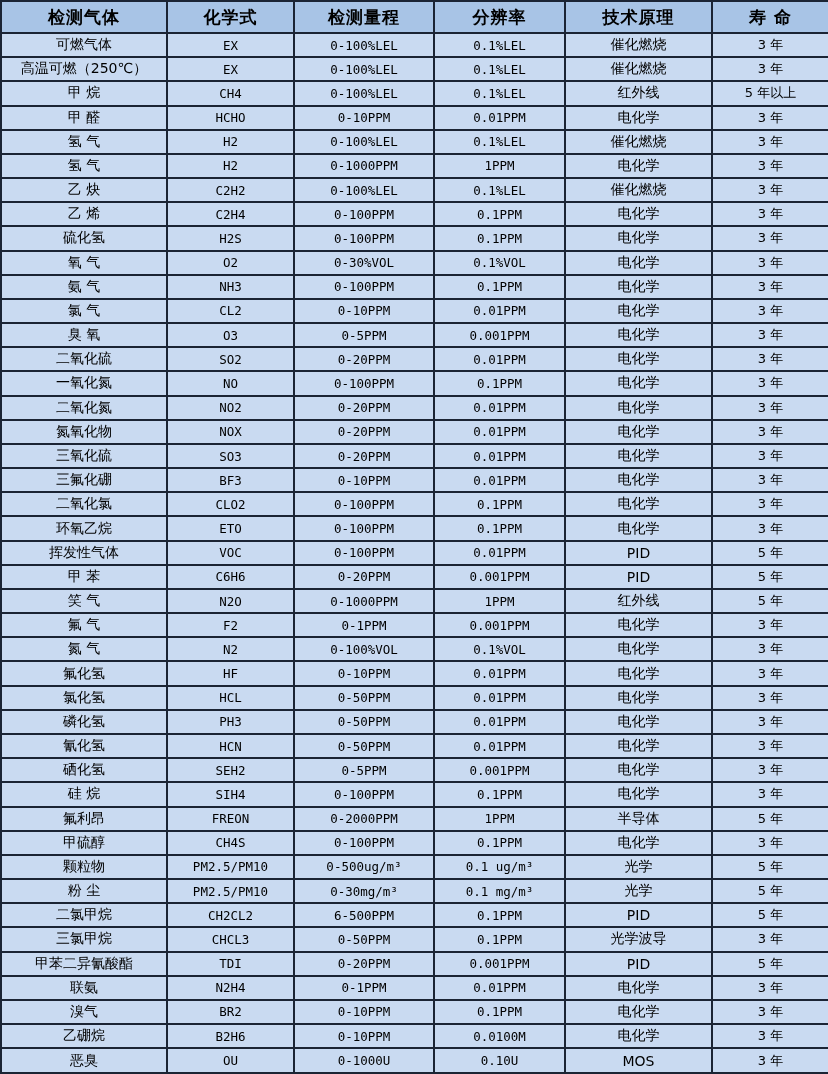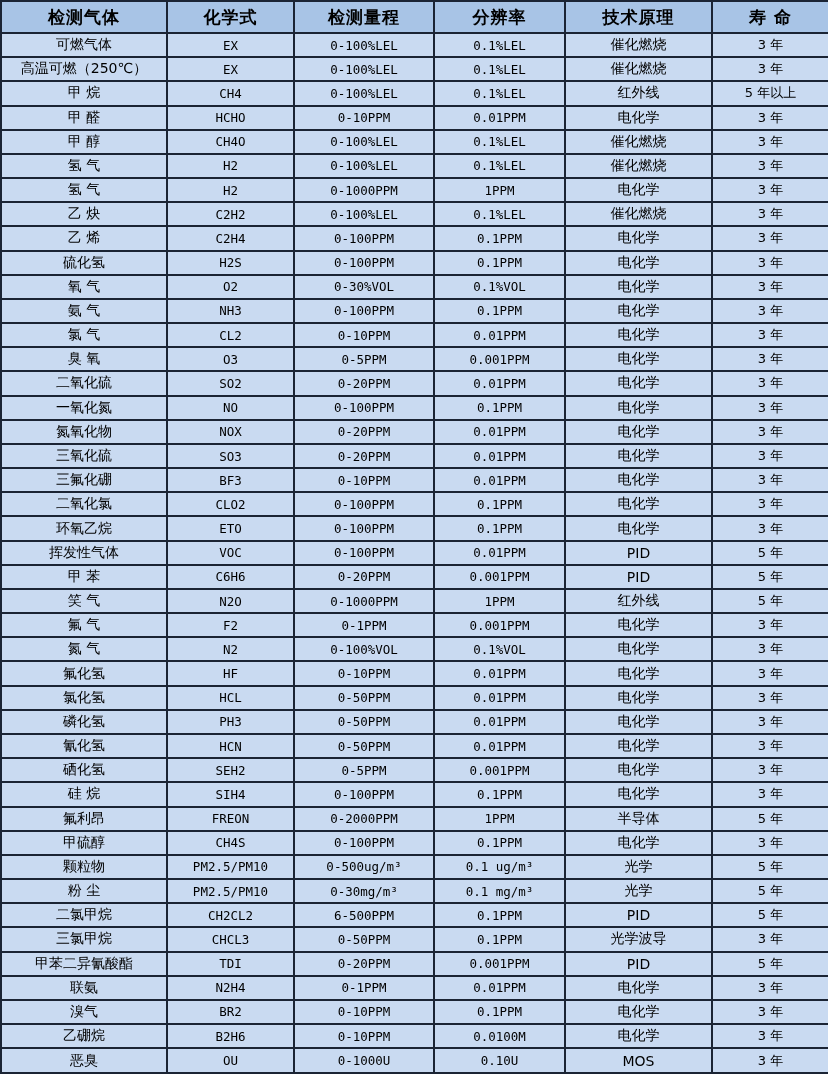--- a/index.html
+++ b/index.html
@@ -112,28 +112,20 @@
       </tr>
       <tr>
         <td class="c-gas">甲 醛</td>
         <td class="c-formula">HCHO</td>
         <td class="c-range">0-10PPM</td>
         <td class="c-resolution">0.01PPM</td>
         <td class="c-principle">电化学</td>
         <td class="c-lifespan">3 年</td>
       </tr>
       <tr>
-        <td class="c-gas">甲 醇</td>
-        <td class="c-formula">CH4O</td>
-        <td class="c-range">0-100%LEL</td>
-        <td class="c-resolution">0.1%LEL</td>
-        <td class="c-principle">催化燃烧</td>
-        <td class="c-lifespan">3 年</td>
-      </tr>
-      <tr>
         <td class="c-gas">氢 气</td>
         <td class="c-formula">H2</td>
         <td class="c-range">0-100%LEL</td>
         <td class="c-resolution">0.1%LEL</td>
         <td class="c-principle">催化燃烧</td>
         <td class="c-lifespan">3 年</td>
       </tr>
       <tr>
         <td class="c-gas">氢 气</td>
         <td class="c-formula">H2</td>
@@ -208,20 +200,28 @@
       </tr>
       <tr>
         <td class="c-gas">一氧化氮</td>
         <td class="c-formula">NO</td>
         <td class="c-range">0-100PPM</td>
         <td class="c-resolution">0.1PPM</td>
         <td class="c-principle">电化学</td>
         <td class="c-lifespan">3 年</td>
       </tr>
       <tr>
+        <td class="c-gas">二氧化氮</td>
+        <td class="c-formula">NO2</td>
+        <td class="c-range">0-20PPM</td>
+        <td class="c-resolution">0.01PPM</td>
+        <td class="c-principle">电化学</td>
+        <td class="c-lifespan">3 年</td>
+      </tr>
+      <tr>
         <td class="c-gas">氮氧化物</td>
         <td class="c-formula">NOX</td>
         <td class="c-range">0-20PPM</td>
         <td class="c-resolution">0.01PPM</td>
         <td class="c-principle">电化学</td>
         <td class="c-lifespan">3 年</td>
       </tr>
       <tr>
         <td class="c-gas">三氧化硫</td>
         <td class="c-formula">SO3</td>

